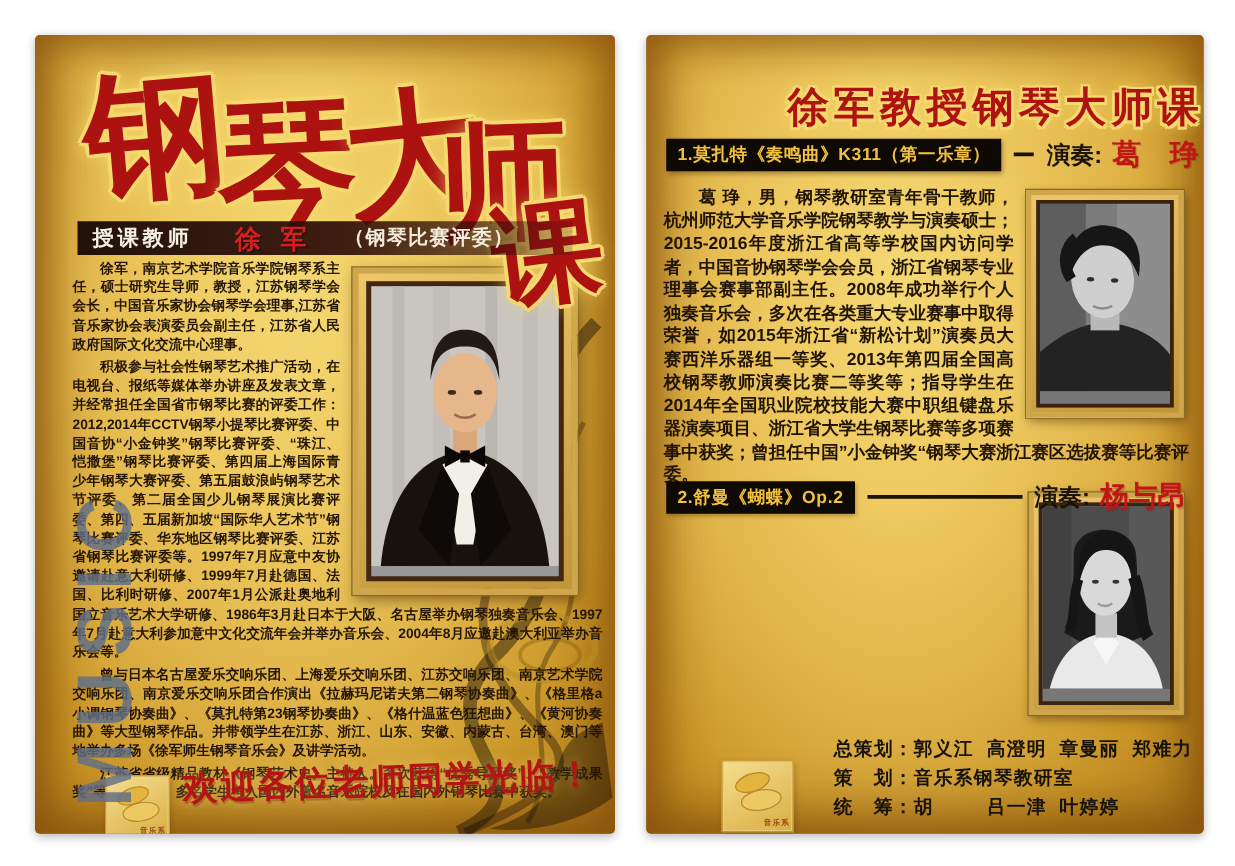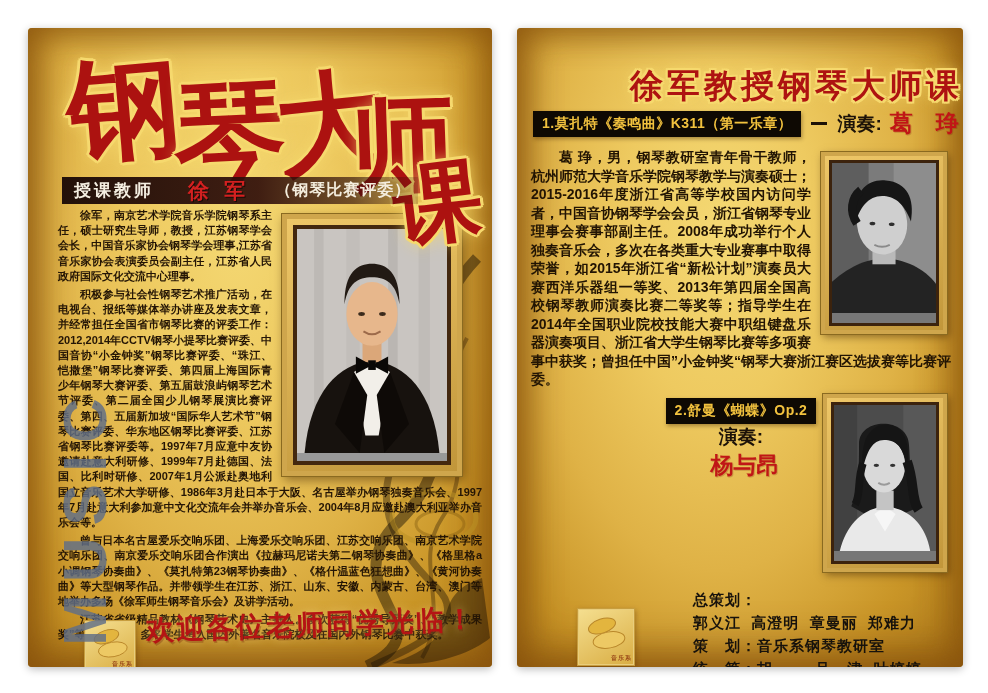--- a/index.html
+++ b/index.html
@@ -32,21 +32,21 @@
         z-index:4; line-height:1;
         text-shadow:-3px 0 0 #f6d96e, 3px 0 0 #f6d96e, 0 -3px 0 #f6d96e, 0 3px 0 #f6d96e,
           -2px -2px 0 #f6d96e, 2px -2px 0 #f6d96e, -2px 2px 0 #f6d96e, 2px 2px 0 #f6d96e,
           0 0 16px rgba(246,217,110,.95); }
   .t0 { left:40px;  top:24px;  font-size:112px; transform:rotate(-5deg); }
   .t1 { left:146px; top:50px;  font-size:112px; transform:rotate(-3deg); }
   .t2 { left:248px; top:40px;  font-size:110px; transform:rotate(-6deg); }
   .t3 { left:322px; top:64px;  font-size:104px; transform:rotate(-2deg); }
   .t4 { left:366px; top:130px; font-size:88px;  transform:rotate(-7deg); }
 
-  .teacher-bar { position:absolute; left:34px; top:149px; width:356px; height:27px; z-index:5;
+  .teacher-bar { position:absolute; left:34px; top:149px; width:396px; height:27px; z-index:5;
     display:flex; align-items:center;
     background:linear-gradient(90deg, rgba(24,8,6,.95) 0%, rgba(48,14,10,.92) 55%, rgba(48,14,10,.65) 82%, rgba(48,14,10,.18) 100%); }
   .tb-label { color:#f5efe2; font-size:17px; font-weight:800; letter-spacing:3px; margin-left:12px; }
   .tb-name  { color:#d42020; font-size:21px; font-weight:900; margin-left:34px; letter-spacing:4px;
               text-shadow:1px 1px 0 rgba(0,0,0,.6); font-family:"DejaVu Serif", serif;}
   .tb-aff   { color:#f3ecdc; font-size:16px; font-weight:800; margin-left:26px; letter-spacing:1px; }
 
   .bio-area { position:absolute; left:30px; top:180px; width:424px; z-index:3;
     font-size:11px; line-height:15.2px; font-weight:700; color:#241505; text-align:justify; }
   .bio-area p { margin:0 0 3px 0; text-indent:2em; }
@@ -92,36 +92,36 @@
   
   .r-title { position:absolute; left:0; top:36px; width:100%; text-align:right; z-index:4;
     font-size:33px; font-weight:900; color:#ae1311; letter-spacing:4px;
     font-family:"DejaVu Serif", serif;
     text-shadow:-2px 0 0 #f6d96e, 2px 0 0 #f6d96e, 0 -2px 0 #f6d96e, 0 2px 0 #f6d96e,
       -2px -2px 0 #f6d96e, 2px 2px 0 #f6d96e, 2px -2px 0 #f6d96e, -2px 2px 0 #f6d96e,
       0 0 14px rgba(246,217,110,.95); }
 
   .prog-row { position:absolute; left:16px; width:416px; display:flex; align-items:center; z-index:4; }
   .prog-row-1 { top:80px; }
-  .prog-row-2 { top:370px;flex-direction:column; }
+  .prog-row-2 { top:354px; }
   .prog-box { background:#0e0903; color:#f2c23e; font-weight:800; font-size:14px;
     padding:4px 9px; white-space:nowrap; letter-spacing:.5px; box-shadow:1px 2px 4px rgba(60,30,0,.4); }
   .prog-dash { flex:1; height:3px; background:#1c1106; margin:0 10px; min-width:16px; }
   .perf-label { font-size:19px; font-weight:800; color:#1c1208; white-space:nowrap; }
   .perf-name { font-size:23px; font-weight:900; color:#c01616; margin-left:8px; white-space:pre;
     font-family:"DejaVu Serif", serif; text-shadow:1px 1px 0 rgba(120,30,10,.25); }
 
   .bio-block { position:absolute; left:14px; width:420px; z-index:3;
     font-size:14px; line-height:18.5px; font-weight:700; color:#221403; text-align:justify; }
   .bio-block-1 { top:120px; }
   .bio-block-2 { top:388px; }
   .bio-block p { margin:0; text-indent:2em; }
   .bio-block-2 .frame-sm { margin-top:-22px; }
 
-  .credits { position:absolute; left:176px; top:560px; z-index:4;
+  .credits { position:absolute; left:150px; top:560px; z-index:4;
     font-size:15px; font-weight:800; color:#17120c; line-height:23px; letter-spacing:1px; }
   .credits .cr-label { white-space:pre; }
   .credits .cr-value { white-space:pre; }
 </style>
 </head>
 <body>
 
 <div class="canvas">
 
   <div class="page page-left">

